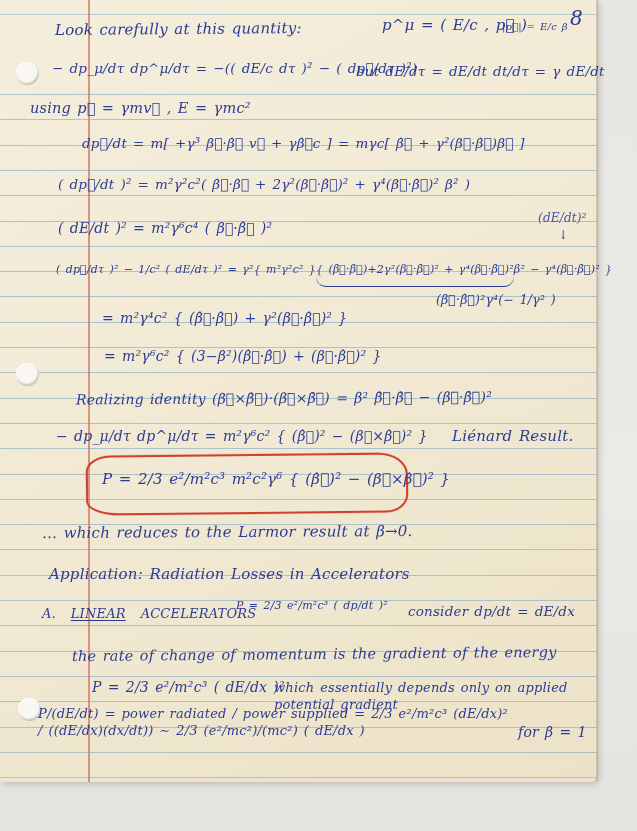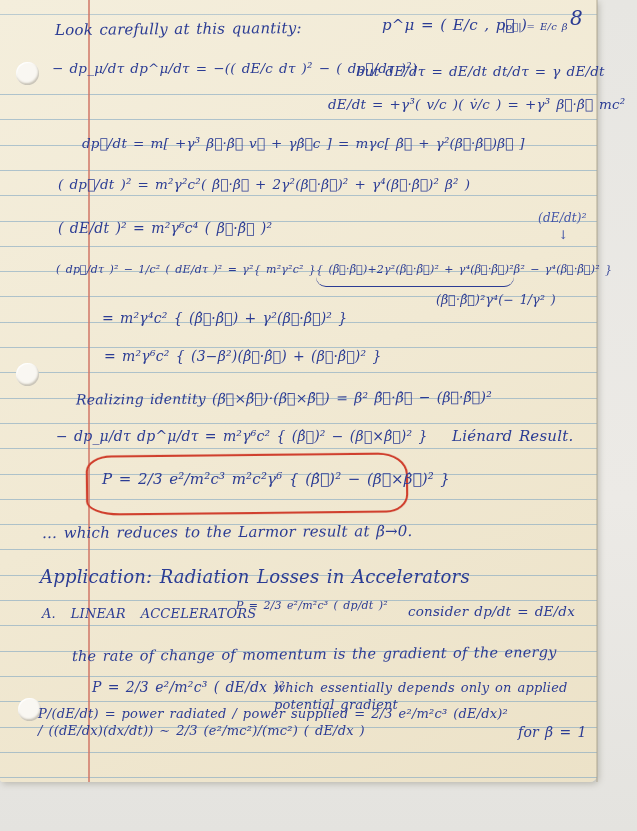--- a/index.html
+++ b/index.html
@@ -26,21 +26,21 @@
   .wrap{white-space:normal;}
   .pageno{font-size:20px;}
   .faded{color:#4355a8;}
   .redbox{position:absolute;left:86px;top:454px;width:318px;height:56px;
           border:2.3px solid #d0402e;
           border-radius:26px 30px 22px 34px / 16px 22px 18px 14px;
           transform:rotate(-.6deg);
           box-shadow:0 0 0 .5px rgba(208,64,46,.25);}
   .underbrace{position:absolute;left:316px;top:277px;width:198px;height:9px;
               border-bottom:1.4px solid #2b3c94;border-radius:0 0 12px 12px;}
-  .ul{text-underline-offset:2px;}
+  .ul{text-decoration:underline;text-underline-offset:2px;}
   .seg{margin-right:9px;}
   .edge-shadow{position:absolute;left:596px;top:0;width:2px;height:782px;
                background:rgba(170,162,140,.45);}
 </style>
 </head>
 <body>
 
 <div class="scan">
 
   <div class="paper"></div>
@@ -55,21 +55,21 @@
 
   <div class="hw pageno" style="left:570px;top:5px;">8</div>
 
   <div class="hw" style="left:55px;top:20px;font-size:15px;transform:rotate(-.5deg);">Look carefully at this quantity:</div>
   <div class="hw" style="left:382px;top:16px;font-size:15px;">p^μ = ( E/c , p⃗ )</div>
   <div class="hw" style="left:502px;top:20px;font-size:10px;">|p⃗| =  E/c β</div>
 
   <div class="hw" style="left:52px;top:60px;font-size:13.5px;">− dp_μ/dτ  dp^μ/dτ  =  −(( dE/c dτ )² − ( dp⃗/dτ )²)</div>
   <div class="hw" style="left:356px;top:63px;font-size:13.5px;">but   dE/dτ = dE/dt  dt/dτ  =  γ dE/dt</div>
 
-  <div class="hw" style="left:328px;top:96px;font-size:13.5px;">dE/dt = +γ³( v/c )( v̇/c ) = +γ³ β⃗·β̇⃗  mc²</div>
+  <div class="hw" style="left:30px;top:99px;font-size:14.5px;">using    p⃗ = γmv⃗ ,      E = γmc²</div>
 
   <div class="hw" style="left:82px;top:135px;font-size:13.5px;">dp⃗/dt = m[ +γ³ β⃗·β̇⃗ v⃗ + γβ̇⃗c ] = mγc[ β̇⃗ + γ²(β⃗·β̇⃗)β⃗ ]</div>
 
   <div class="hw" style="left:58px;top:176px;font-size:13.5px;">( dp⃗/dt )² = m²γ²c²( β̇⃗·β̇⃗ + 2γ²(β⃗·β̇⃗)² + γ⁴(β⃗·β̇⃗)² β² )</div>
 
   <div class="hw" style="left:58px;top:219px;font-size:14px;">( dE/dt )² = m²γ⁶c⁴ ( β⃗·β̇⃗ )²</div>
   <div class="hw faded" style="left:538px;top:211px;font-size:12px;">(dE/dt)²</div>
   <div class="hw faded" style="left:558px;top:228px;font-size:12px;">↓</div>
 
   <div class="hw" style="left:56px;top:263px;font-size:11px;">( dp⃗/dτ )² − 1/c² ( dE/dτ )² = γ²{ m²γ²c² }{ (β̇⃗·β̇⃗)+2γ²(β⃗·β̇⃗)² + γ⁴(β⃗·β̇⃗)²β² − γ⁴(β⃗·β̇⃗)² }</div>
@@ -82,21 +82,21 @@
   <div class="hw" style="left:76px;top:389px;font-size:14px;transform:rotate(-.4deg);">Realizing identity     (β⃗×β̇⃗)·(β⃗×β̇⃗) =  β² β̇⃗·β̇⃗ − (β⃗·β̇⃗)²</div>
 
   <div class="hw" style="left:56px;top:427px;font-size:14px;">− dp_μ/dτ  dp^μ/dτ  =   m²γ⁶c² { (β̇⃗)² − (β⃗×β̇⃗)² }</div>
   <div class="hw" style="left:452px;top:427px;font-size:15px;">Liénard Result.</div>
 
   <div class="redbox"></div>
   <div class="hw" style="left:102px;top:470px;font-size:15px;">P =   2/3  e²/m²c³  m²c²γ⁶  { (β̇⃗)² − (β⃗×β̇⃗)² }</div>
 
   <div class="hw" style="left:42px;top:523px;font-size:15px;transform:rotate(-.3deg);">… which reduces to the Larmor result at β→0.</div>
 
-  <div class="hw" style="left:40px;top:565px;font-size:18px;">Application:   Radiation Losses in Accelerators</div>
+  <div class="hw" style="left:49px;top:565px;font-size:15px;">Application:   Radiation Losses in Accelerators</div>
 
   <div class="hw" style="left:42px;top:606px;font-size:13px;">
     <span class="seg">A.</span>
     <span class="seg ul">LINEAR</span>
     <span class="seg">ACCELERATORS</span>
   </div>
   <div class="hw" style="left:236px;top:599px;font-size:11px;">P = 2/3 e²/m²c³ ( dp/dt )²</div>
   <div class="hw" style="left:408px;top:603px;font-size:13.5px;">consider   dp/dt  =  dE/dx</div>
 
   <div class="hw" style="left:72px;top:645px;font-size:14.5px;transform:rotate(-.5deg);">the rate of change of momentum  is the gradient of the energy</div>

